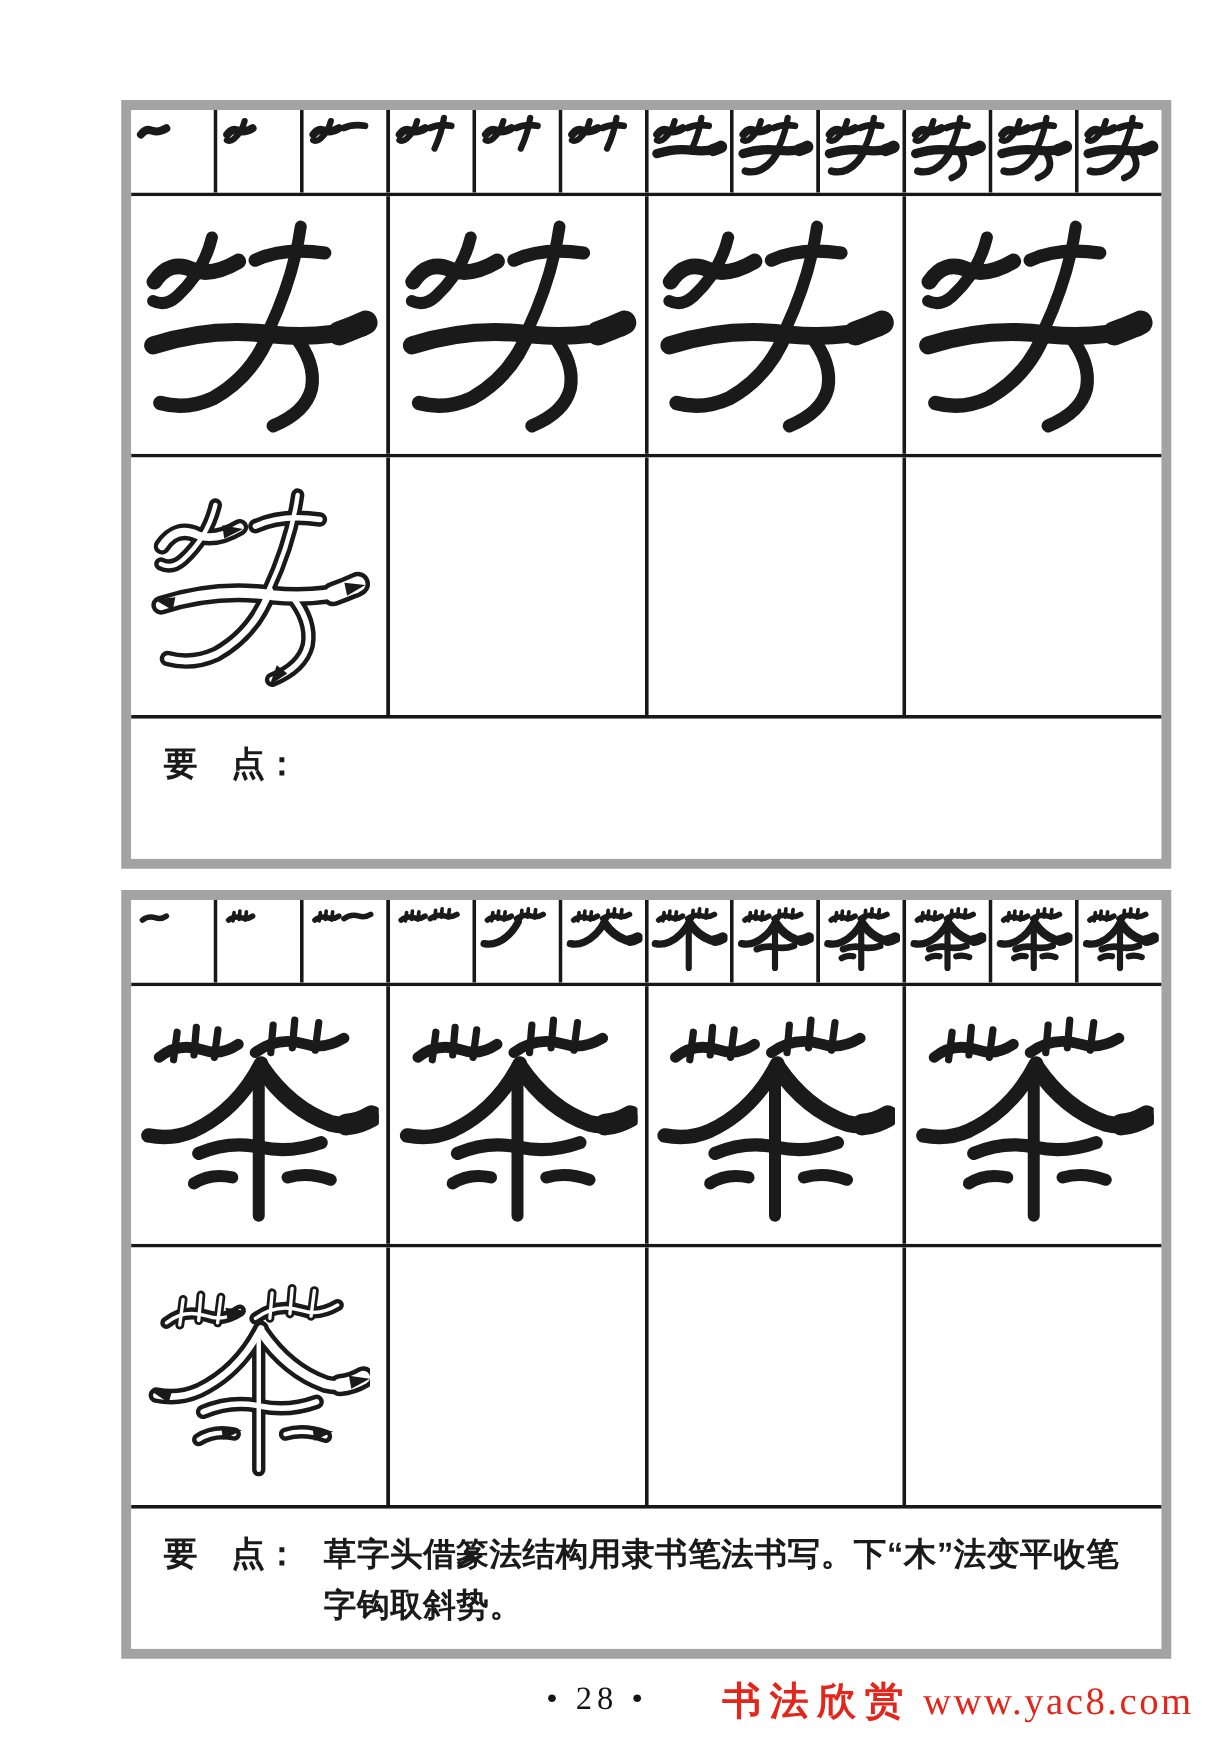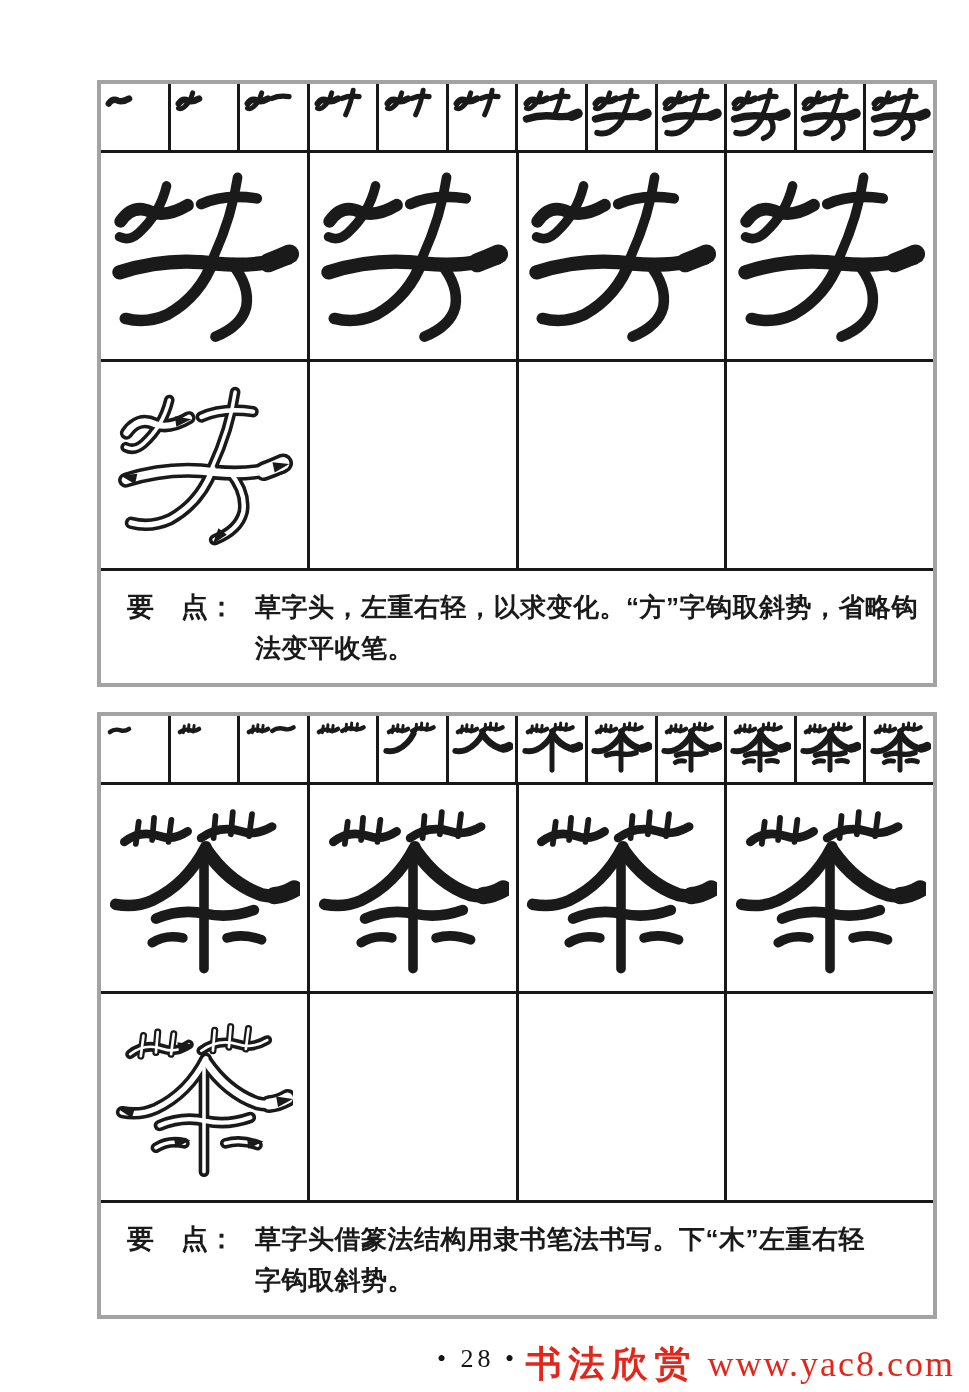--- a/index.html
+++ b/index.html
@@ -4,21 +4,21 @@
 <style>
   html,body{margin:0;padding:0;}
   .page{
     position:relative; width:969px; height:1392px;
     background:#ffffff; overflow:hidden;
     font-family:"Liberation Sans", sans-serif;
     color:#1a1a1a;
   }
   .grid{
     position:absolute; left:97px; width:840px;
-    border:4px solid #a3a3a3; box-sizing:border-box; background:#fefefe;
+    border:8px solid #a3a3a3; box-sizing:border-box; background:#fefefe;
   }
   #sec0{top:80px;}
   #sec1{top:712px;}
   .srow{display:flex; height:66px; border-bottom:3px solid #181818;}
   .scell{
     flex:1 1 0; border-right:3px solid #181818;
     display:flex; align-items:flex-start; justify-content:center;
     padding-top:1px; overflow:hidden; background:#fff;
   }
   .scell:last-child{border-right:none;}
@@ -39,21 +39,21 @@
   }
   .note-text{flex:1; font-weight:bold; font-size:26px; line-height:41px; letter-spacing:0.5px;}
   .note-line{display:block;}
   .footer-num{
     position:absolute; top:1344px; left:437px; width:160px;
     font-size:26px; letter-spacing:4px;
     font-family:"Liberation Serif", serif; color:#141414;
   }
   .watermark{
     position:absolute; top:1340px; right:14px;
-    font-size:36px; white-space:nowrap;
+    font-size:31px; white-space:nowrap;
   }
   .wm-name{letter-spacing:7px; font-weight:bold; font-family:"Liberation Sans",sans-serif;}
   .wm-url{font-family:"Liberation Serif", serif; letter-spacing:2px;}
   svg{display:block;}
 </style>
 </head>
 <body>
 
 <div class="page">
 
@@ -245,24 +245,20 @@
             <path d="M10,0 L-8,-6 L-8,6 Z" fill="#1a1a1a" transform="translate(16,114) rotate(192)"></path>
             <path d="M10,0 L-8,-6 L-8,6 Z" fill="#1a1a1a" transform="translate(116,181) rotate(128)"></path>
           </svg>
         </div>
         <div class="bcell"></div>
         <div class="bcell"></div>
         <div class="bcell"></div>
       </div>
     <div class="nrow">
       <span class="note-label">要　点：</span>
-      <span class="note-text">
-        <span class="note-line">草字头，左重右轻，以求变化。“方”字钩取斜势，省略钩</span>
-        <span class="note-line">法变平收笔。</span>
-      </span>
     </div>
   </section>
 
   <section class="grid" id="sec1">
 
     <div class="srow">
         <div class="scell">
           <svg width="62" height="58" viewBox="0 0 200 200" preserveAspectRatio="xMidYMid meet">
             <path d="M17,52 Q33,39 54,46 Q68,51 83,41" fill="none" stroke="#1a1a1a" stroke-width="15.299999999999999" stroke-linecap="round" stroke-linejoin="round"></path>
           </svg>
@@ -551,21 +547,21 @@
             <path d="M10,0 L-8,-6 L-8,6 Z" fill="#1a1a1a" transform="translate(157,151) rotate(-8)"></path>
           </svg>
         </div>
         <div class="bcell"></div>
         <div class="bcell"></div>
         <div class="bcell"></div>
       </div>
     <div class="nrow">
       <span class="note-label">要　点：</span>
       <span class="note-text">
-        <span class="note-line">草字头借篆法结构用隶书笔法书写。下“木”左重右轻</span>
+        <span class="note-line">草字头借篆法结构用隶书笔法书写。下“木”法变平收笔</span>
         <span class="note-line">字钩取斜势。</span>
       </span>
     </div>
   </section>
 
   <div class="footer-num">• 28 •</div>
 
   <div class="watermark" style="color: rgb(226, 38, 27);">
     <span class="wm-name">书法欣赏</span>
     <span class="wm-url">www.yac8.com</span>

